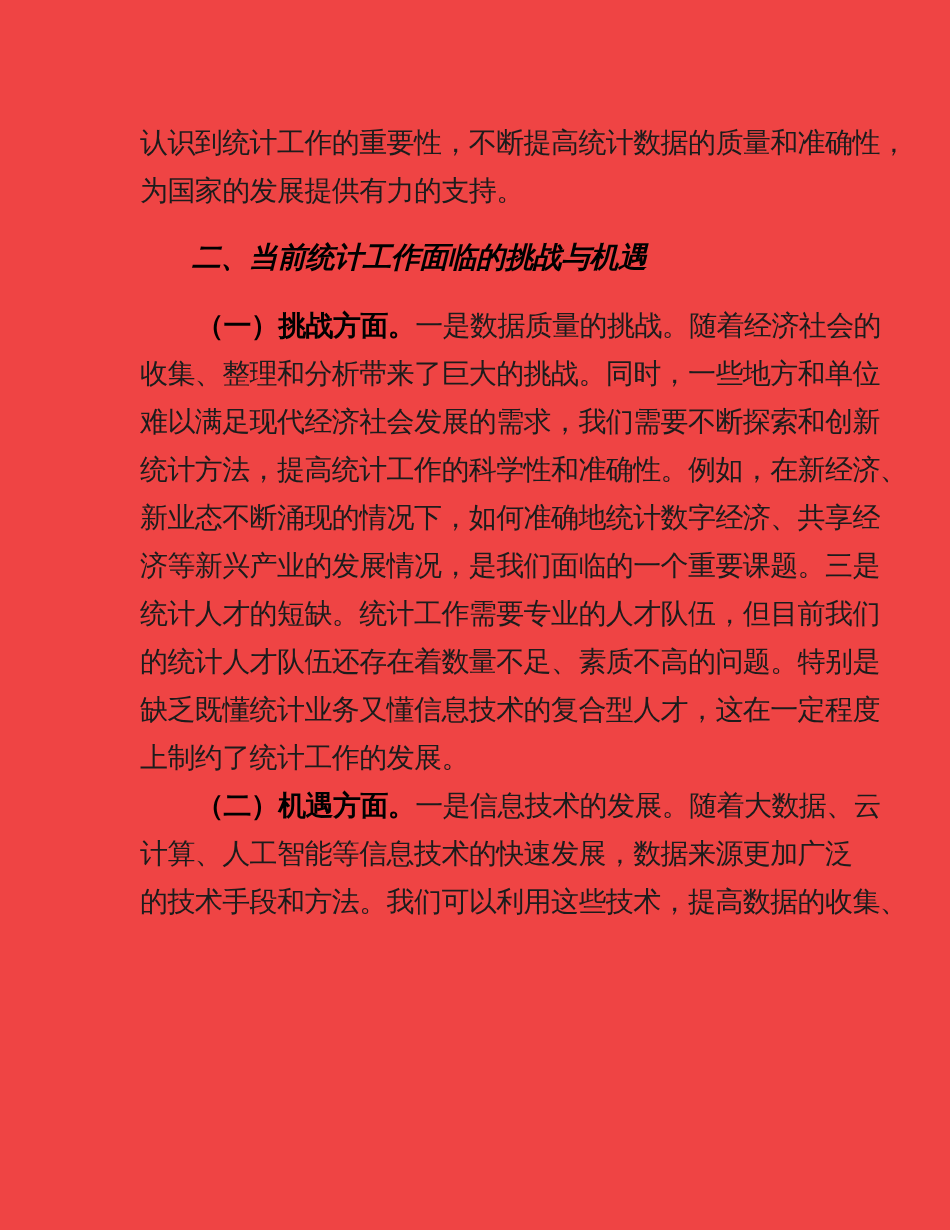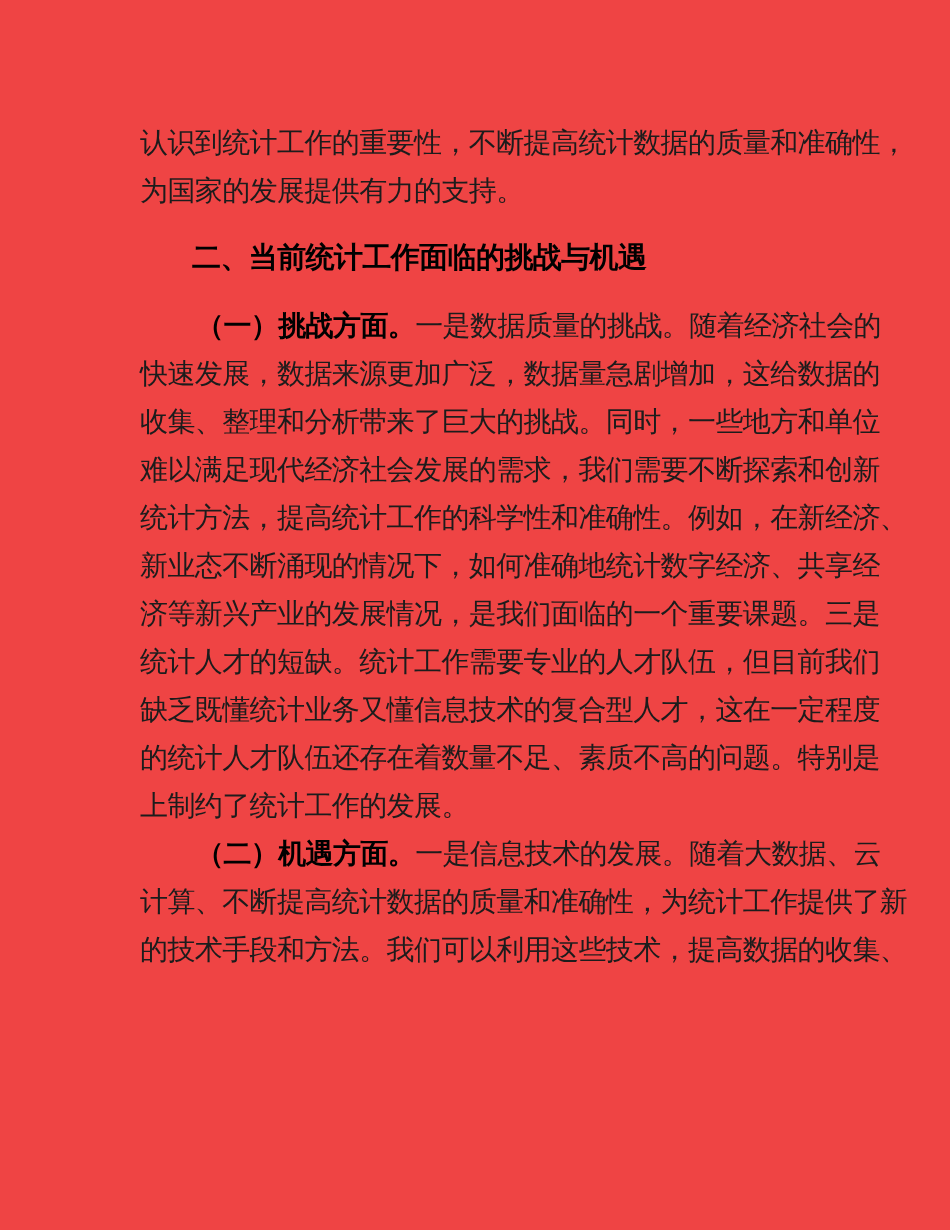--- a/index.html
+++ b/index.html
@@ -36,20 +36,21 @@
   .indent {
     padding-left: 56px;
   }
   .para-heading {
     margin-top: 18px;
     font-family: "Liberation Sans", sans-serif;
     font-weight: bold;
     color: #000000;
     font-size: 29px;
     padding-left: 52px;
+    font-style: italic;
   }
   .para-challenges {
     margin-top: 21px;
   }
   .para-opportunities {
   }
   .bold-lead {
     font-family: "Liberation Sans", sans-serif;
     font-weight: bold;
     color: #000000;
@@ -64,32 +65,31 @@
 
     <div class="paragraph para-intro">
       <div class="line">认识到统计工作的重要性，不断提高统计数据的质量和准确性，</div>
       <div class="line">为国家的发展提供有力的支持。</div>
     </div>
 
     <div class="line para-heading">二、当前统计工作面临的挑战与机遇</div>
 
     <div class="paragraph para-challenges">
       <div class="line indent"><span class="bold-lead">（一）挑战方面。</span><span>一是数据质量的挑战。随着经济社会的</span></div>
-      <div class="line">快速发展，数据来源更加广泛，数据量急剧增加，这给数据的</div>
       <div class="line">收集、整理和分析带来了巨大的挑战。同时，一些地方和单位</div>
       <div class="line">难以满足现代经济社会发展的需求，我们需要不断探索和创新</div>
       <div class="line">统计方法，提高统计工作的科学性和准确性。例如，在新经济、</div>
       <div class="line">新业态不断涌现的情况下，如何准确地统计数字经济、共享经</div>
       <div class="line">济等新兴产业的发展情况，是我们面临的一个重要课题。三是</div>
       <div class="line">统计人才的短缺。统计工作需要专业的人才队伍，但目前我们</div>
+      <div class="line">的统计人才队伍还存在着数量不足、素质不高的问题。特别是</div>
       <div class="line">缺乏既懂统计业务又懂信息技术的复合型人才，这在一定程度</div>
-      <div class="line">的统计人才队伍还存在着数量不足、素质不高的问题。特别是</div>
       <div class="line">上制约了统计工作的发展。</div>
     </div>
 
     <div class="paragraph para-opportunities">
       <div class="line indent"><span class="bold-lead">（二）机遇方面。</span><span>一是信息技术的发展。随着大数据、云</span></div>
-      <div class="line">计算、不断提高统计数据的质量和准确性，为统计工作提供了新</div>
+      <div class="line">计算、人工智能等信息技术的快速发展，数据来源更加广泛</div>
       <div class="line">的技术手段和方法。我们可以利用这些技术，提高数据的收集、</div>
     </div>
 
   </div>
 </div>
 
 </body></html>

